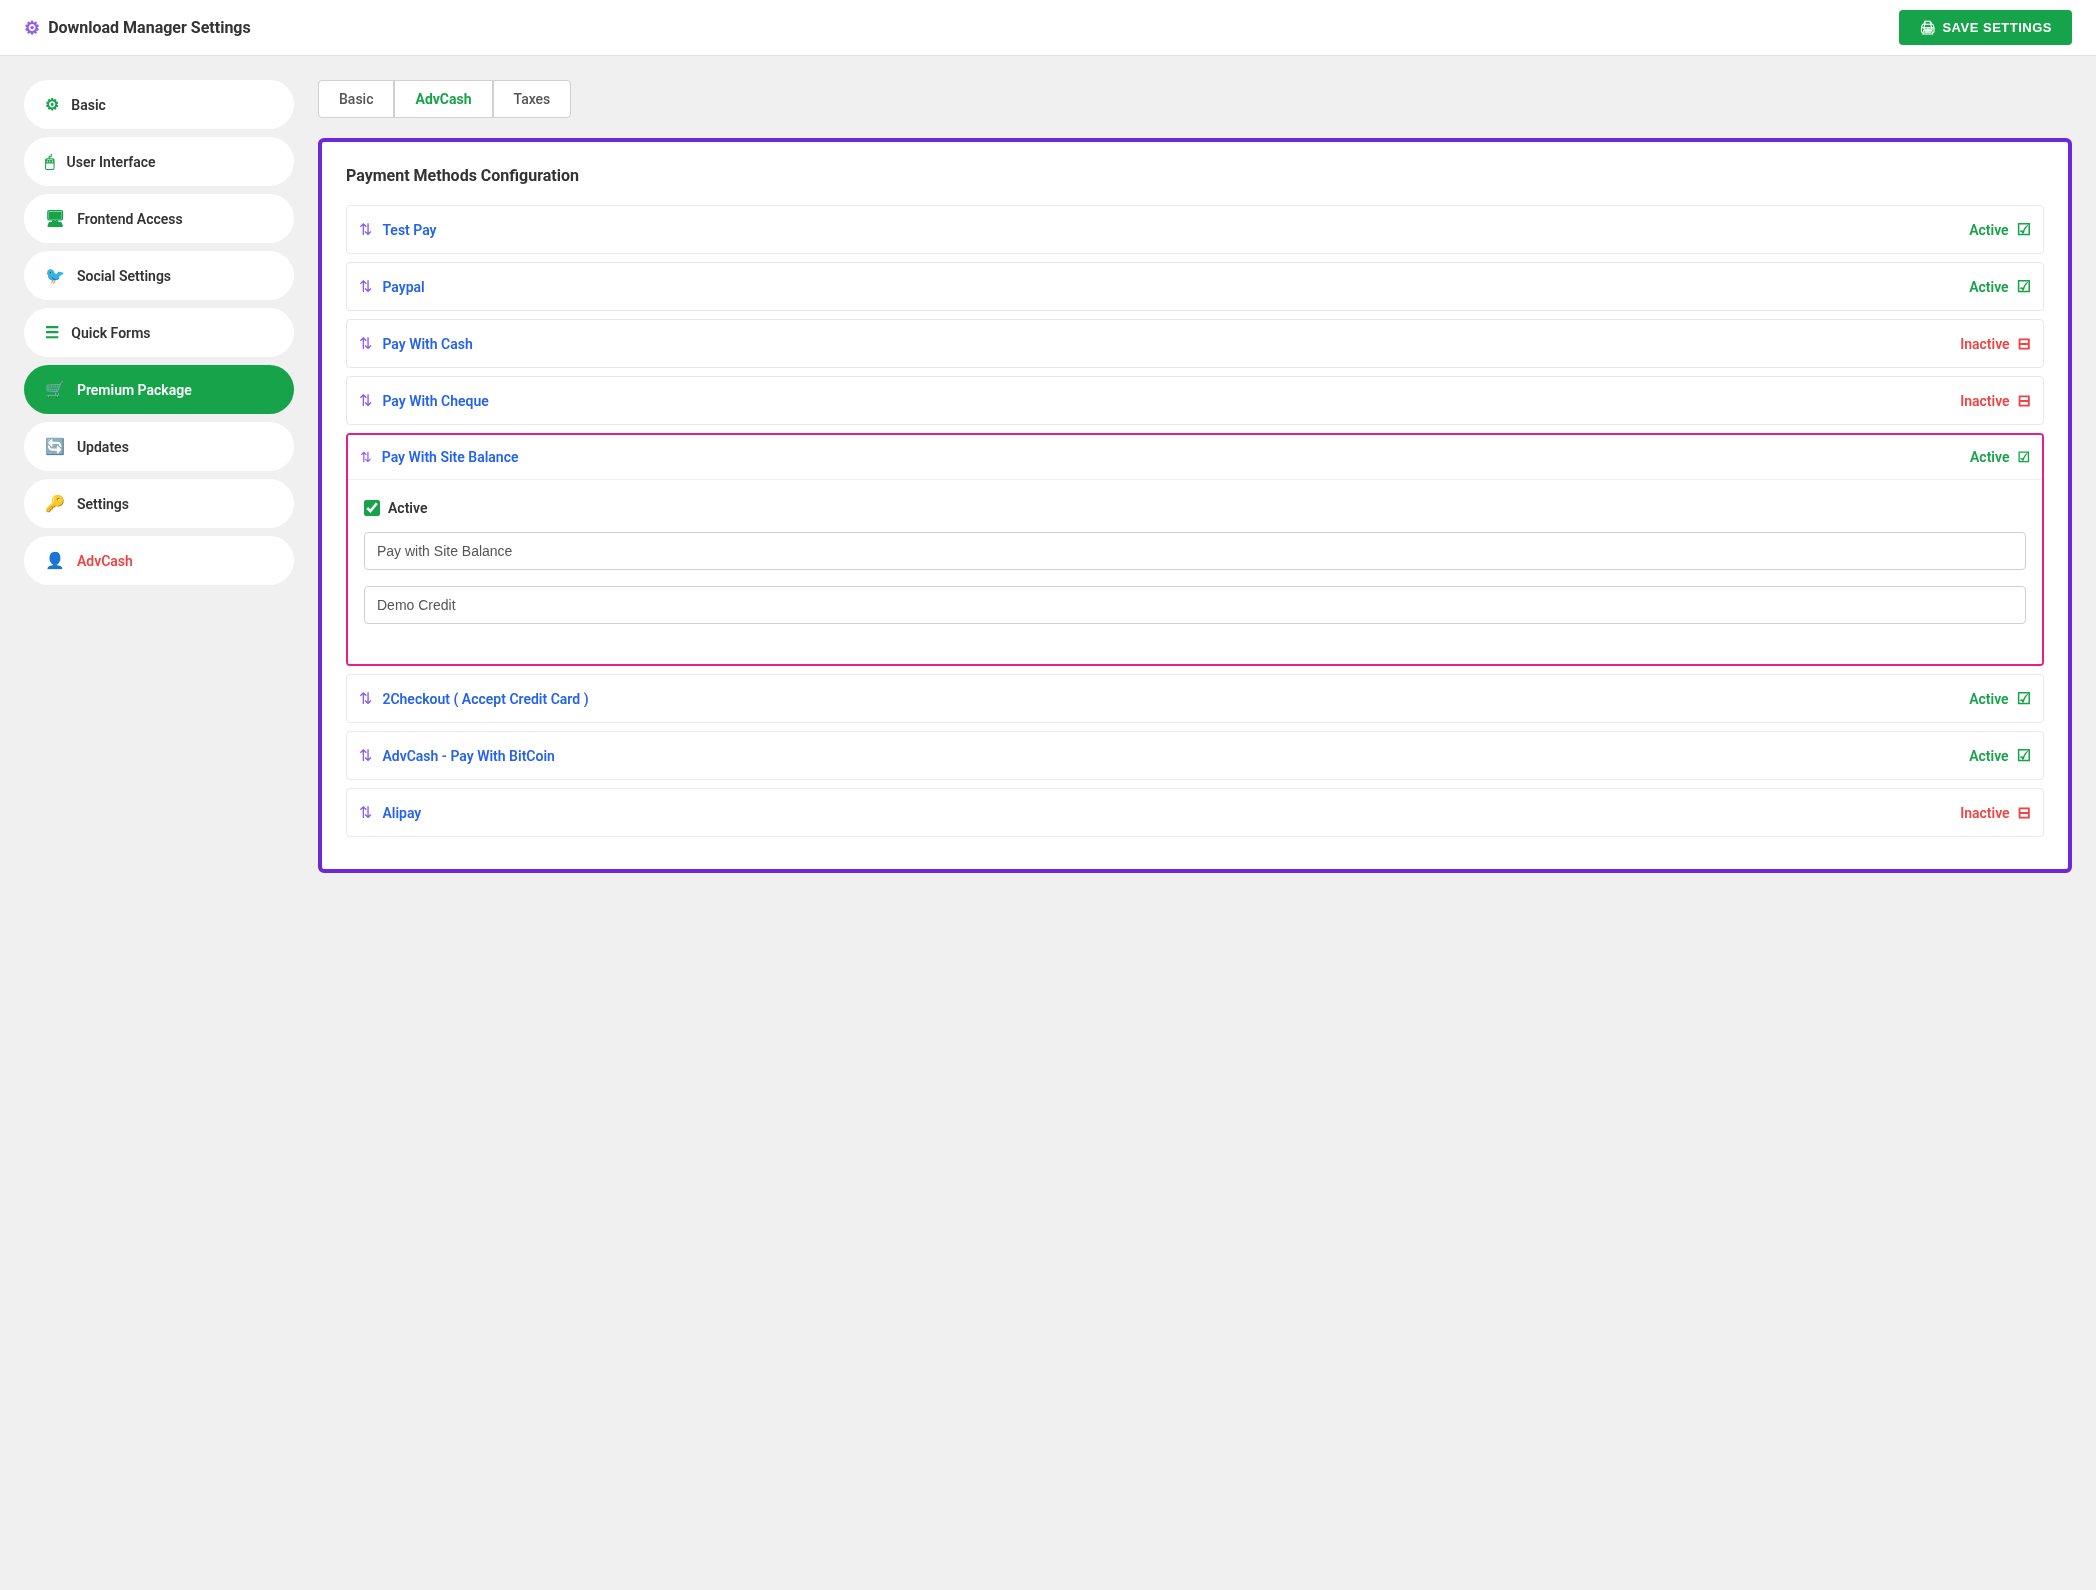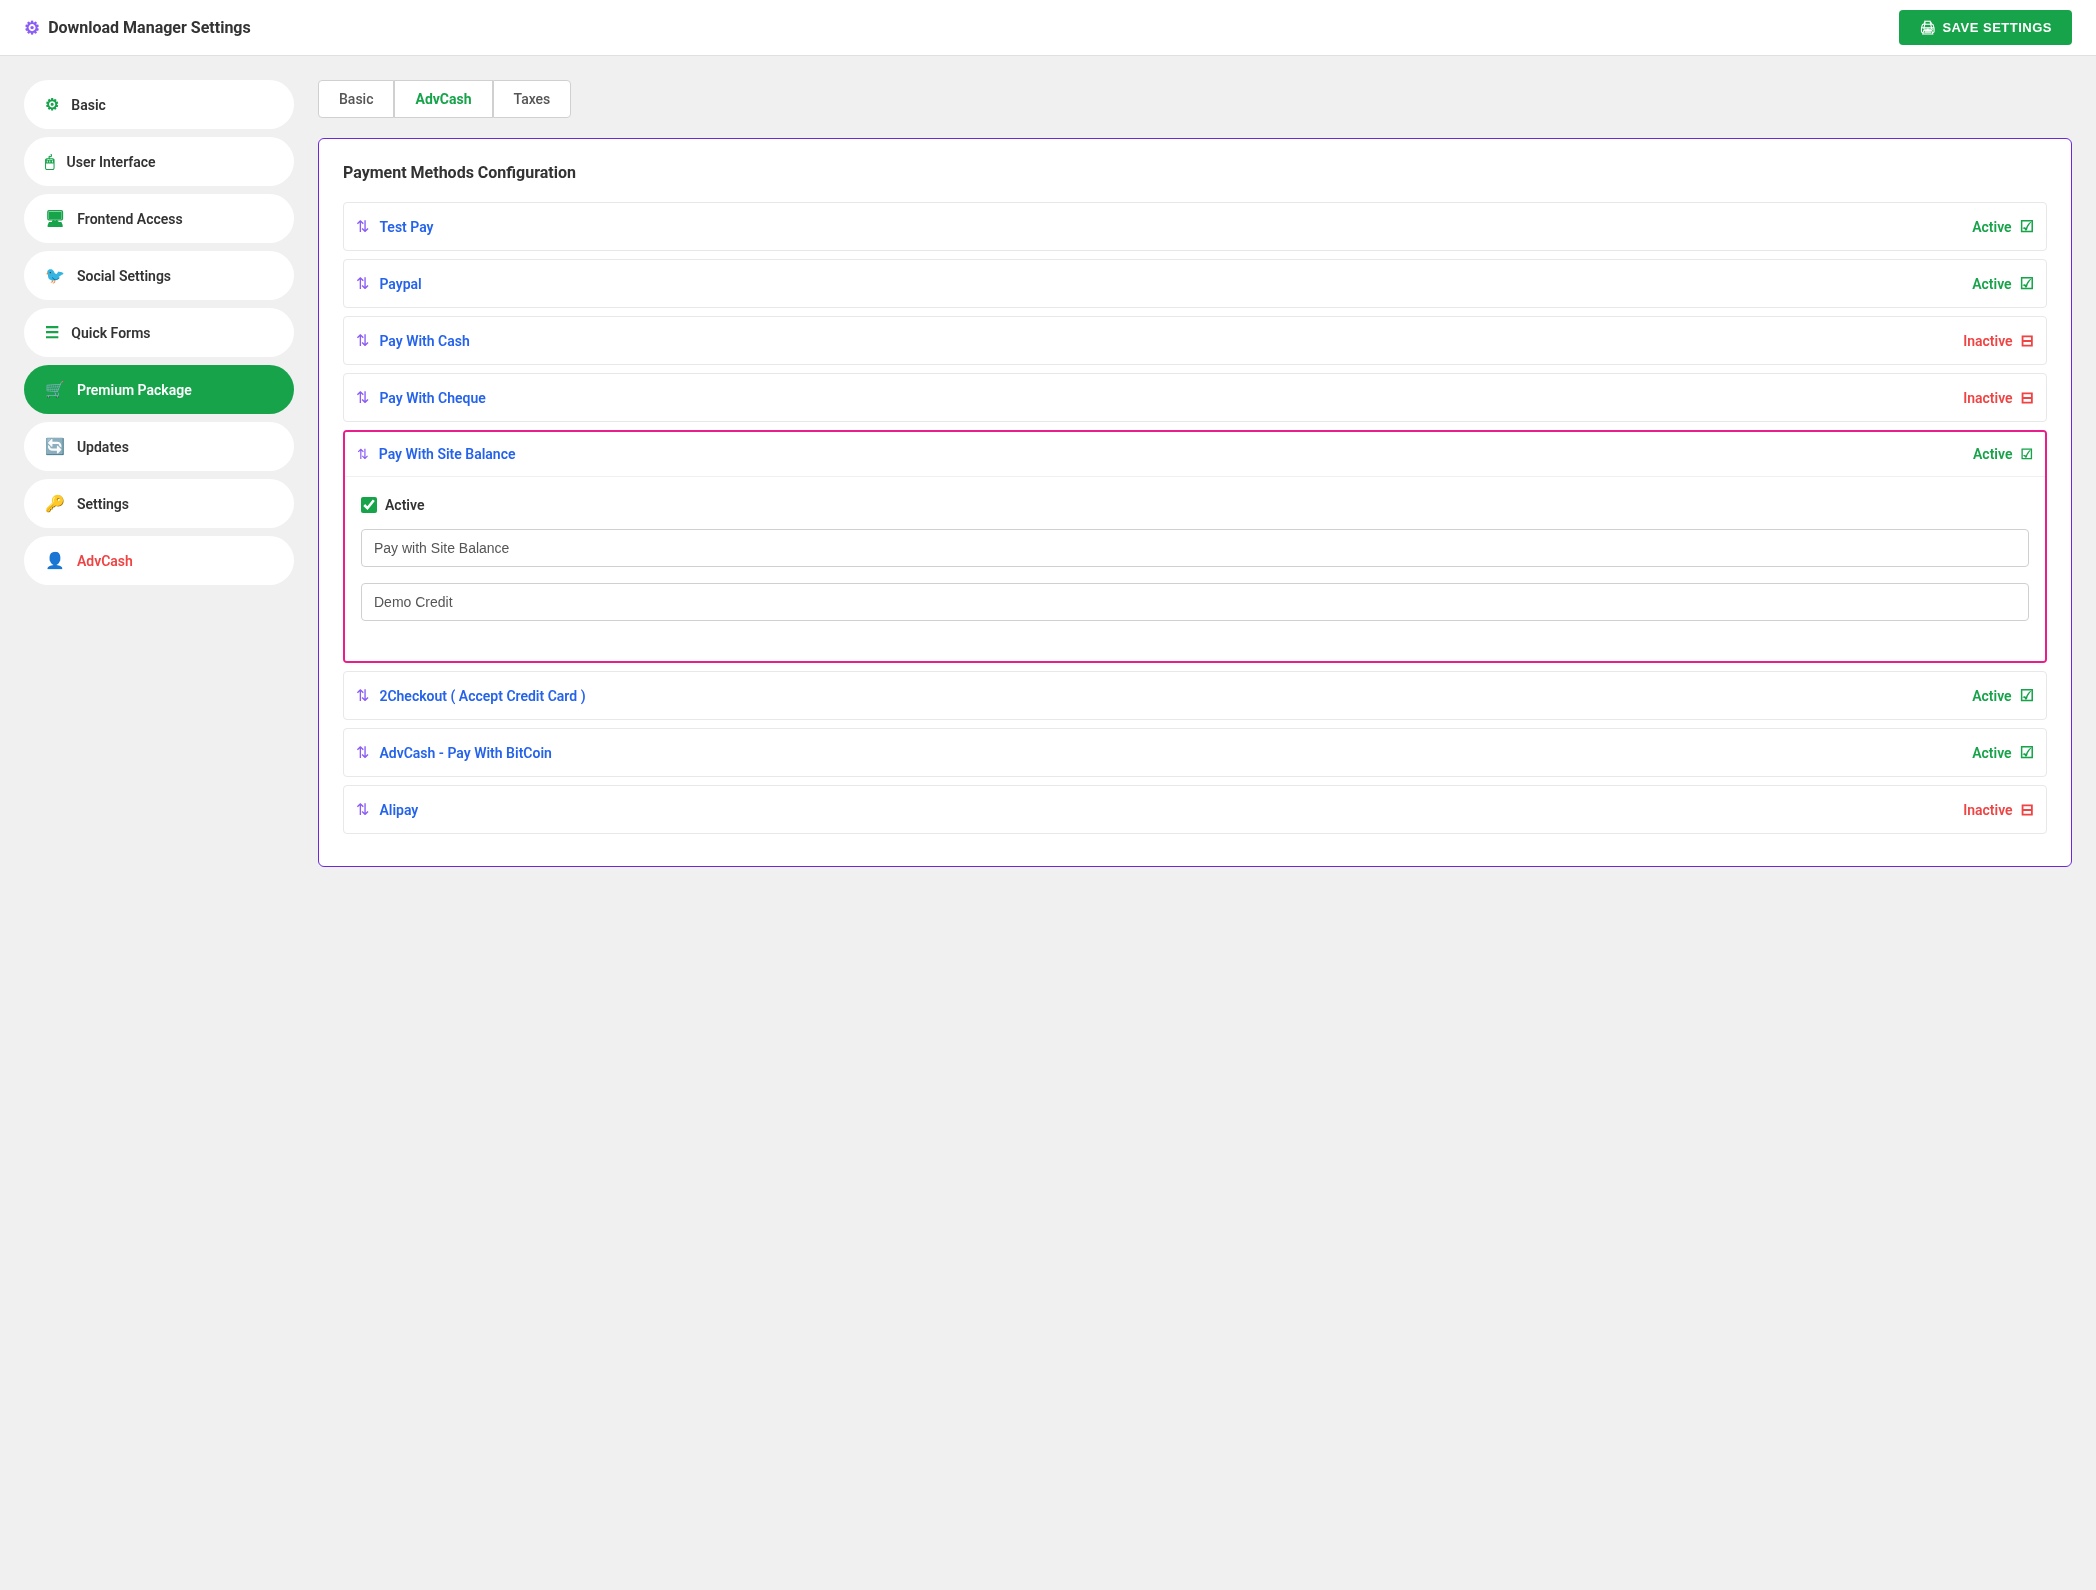--- a/index.html
+++ b/index.html
@@ -42,21 +42,21 @@
     .tabs { display: flex; gap: 0; margin-bottom: 20px; }
     .tab {
       padding: 10px 20px; border: 1px solid #d0d0d0; cursor: pointer;
       background: #fff; font-size: 14px; font-weight: 500; color: #555;
     }
     .tab:first-child { border-radius: 4px 0 0 4px; }
     .tab:last-child { border-radius: 0 4px 4px 0; }
     .tab.active { color: #16a34a; font-weight: 700; border-color: #d0d0d0; }
 
     
-    .card { background: #fff; border-radius: 6px; padding: 24px; border: 1px solid #6d28d9; }
+    .card { background: #fff; border-radius: 6px; padding: 24px; border: 4px solid #6d28d9; }
     .card-title { font-weight: 700; font-size: 16px; margin-bottom: 20px; }
 
     
     .payment-row {
       display: flex; align-items: center; justify-content: space-between;
       padding: 14px 12px; border: 1px solid #e8e8e8; border-radius: 4px;
       margin-bottom: 8px; cursor: pointer;
     }
     .payment-row .left { display: flex; align-items: center; gap: 10px; }
     .payment-row .sort-icon { color: #8b5cf6; font-size: 16px; }

